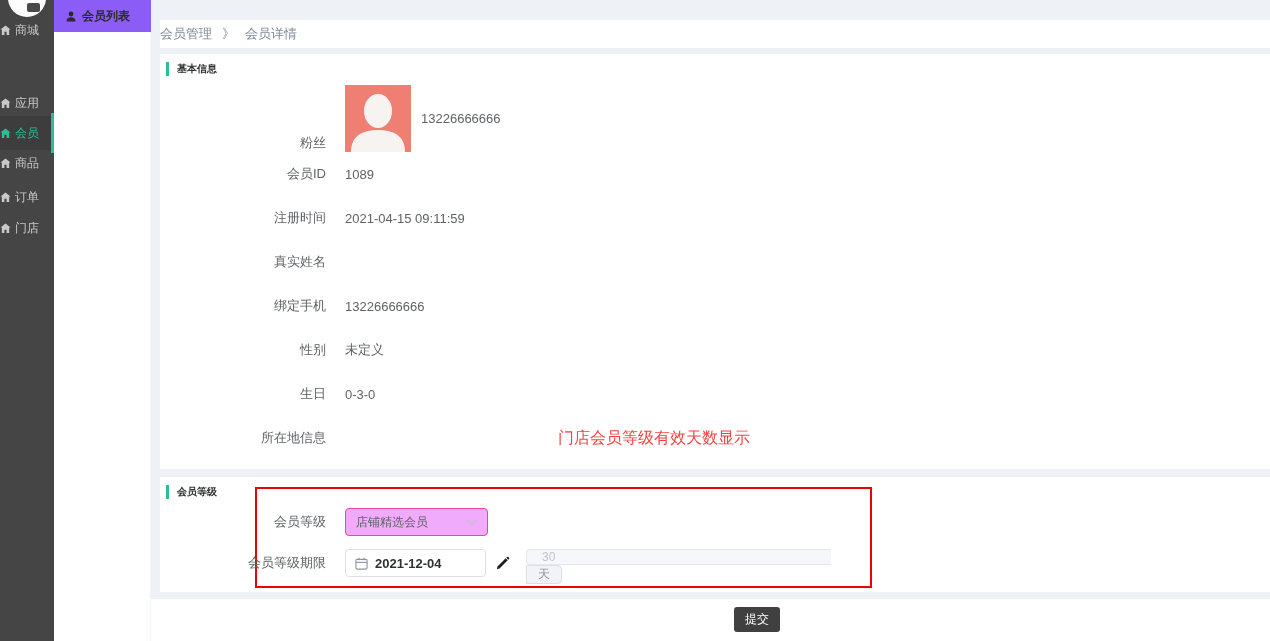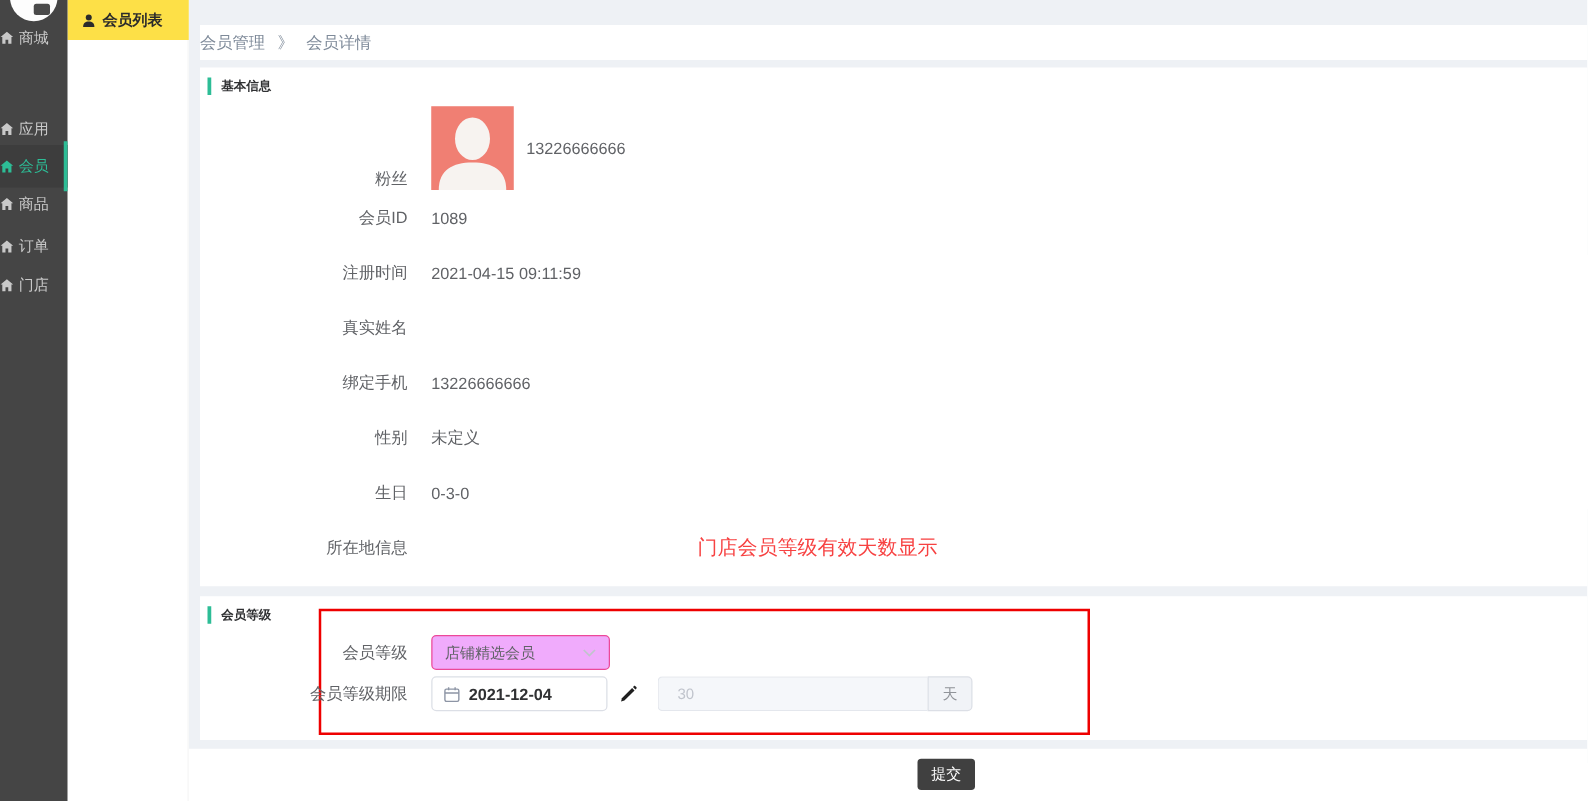--- a/index.html
+++ b/index.html
@@ -13,21 +13,21 @@
   .logo-mark { position:absolute; right:6px; bottom:5px; width:13px; height:9px; background:#4a4a4a; border-radius:2px; }
   .nav1-item { position:absolute; left:0; width:54px; height:34px; display:flex; align-items:center;
     gap:4px; color:#c9c9c9; font-size:12px; cursor:pointer; }
   .nav1-item svg { flex:0 0 auto; }
   .nav1-item.active { background:#3d3d3d; color:#2dbd96; }
   .nav1-item.active::after { content:""; position:absolute; right:0; top:-3px; bottom:-3px; width:3px; background:#2dbd96; }
 
   
   .nav2 { position:absolute; left:54px; top:0; width:97px; height:641px; background:#fff; z-index:4;
     box-shadow: inset -1px 0 0 rgba(0,0,0,0.04); }
-  .nav2-item { height:32px; background:#fde047; display:flex; align-items:center; gap:6px;
+  .nav2-item { height:32px; background:#8b5cf6; display:flex; align-items:center; gap:6px;
     padding-left:12px; font-size:12px; font-weight:700; color:#2b2b2b; cursor:pointer; }
 
   
   .main { position:absolute; left:151px; top:0; right:0; bottom:0; background:#eef1f5; }
   .breadcrumb { position:absolute; left:9px; right:0; top:20px; height:28px; background:#fff;
     display:flex; align-items:center; font-size:13px; color:#7e8a99; }
   .breadcrumb span { margin-right:10px; }
   .crumb-link { cursor:pointer; }
 
   .panel { position:absolute; left:9px; right:0; background:#fff; }
@@ -47,34 +47,34 @@
   .f-value { font-size:13px; color:#606266; }
   .avatar-wrap { display:flex; align-items:center; gap:10px; height:67px; }
   .avatar { width:66px; height:67px; background:#f0776b; position:relative; overflow:hidden; }
   .avatar::before { content:""; position:absolute; left:-18px; top:-18px; width:102px; height:102px;
     transform:rotate(45deg); background:rgba(255,255,255,0.06); }
   .red-note { position:absolute; left:398px; top:374px; font-size:16px; color:#f74242; }
 
   
   .lvl-row { display:flex; align-items:center; position:absolute; left:0; right:0; }
   .lvl-row1 { top:30px; height:30px; }
-  .lvl-row2 { top:64px; height:28px; }
+  .lvl-row2 { top:72px; height:28px; }
   .red-box { position:absolute; left:95px; top:10px; width:617px; height:101px;
     border:2px solid #ee0000; pointer-events:none; }
 
   .select { width:143px; height:28px; border:1px solid #ec4899; border-radius:4px; background:#f0abfc;
     display:flex; align-items:center; justify-content:space-between; padding:0 10px; cursor:pointer; }
   .select-text { font-size:12px; color:#606266; }
 
   .date-input { width:141px; height:28px; border:1px solid #dcdfe6; border-radius:4px; background:#fff;
     display:flex; align-items:center; gap:7px; padding:0 9px; cursor:text; }
   .date-text { font-size:13px; font-weight:700; color:#303133; }
   .pencil { margin-left:9px; cursor:pointer; display:flex; align-items:center; }
 
-  .days-group { display:flex; margin-left:16px; width:252px; height:28px; }
+  .days-group { display:flex; margin-left:16px; width:305px; height:28px;flex-direction:column; }
   .days-input { flex:1; background:#f5f7fa; border:1px solid #e4e7ed; border-right:none;
     border-radius:4px 0 0 4px; display:flex; align-items:center; padding-left:15px;
     font-size:12px; color:#c0c4cc; }
   .days-append { width:36px; background:#f1f3f7; border:1px solid #dcdfe6; border-radius:0 4px 4px 0;
     display:flex; align-items:center; justify-content:center; font-size:12px; color:#909399; }
 
   
   .footer-bar { position:absolute; left:0; right:0; top:599px; height:42px; background:#fff; }
   .submit-btn { position:absolute; left:583px; top:8px; width:46px; height:25px; background:#404040;
     color:#fff; border:none; border-radius:3px; font-size:12px; cursor:pointer;

